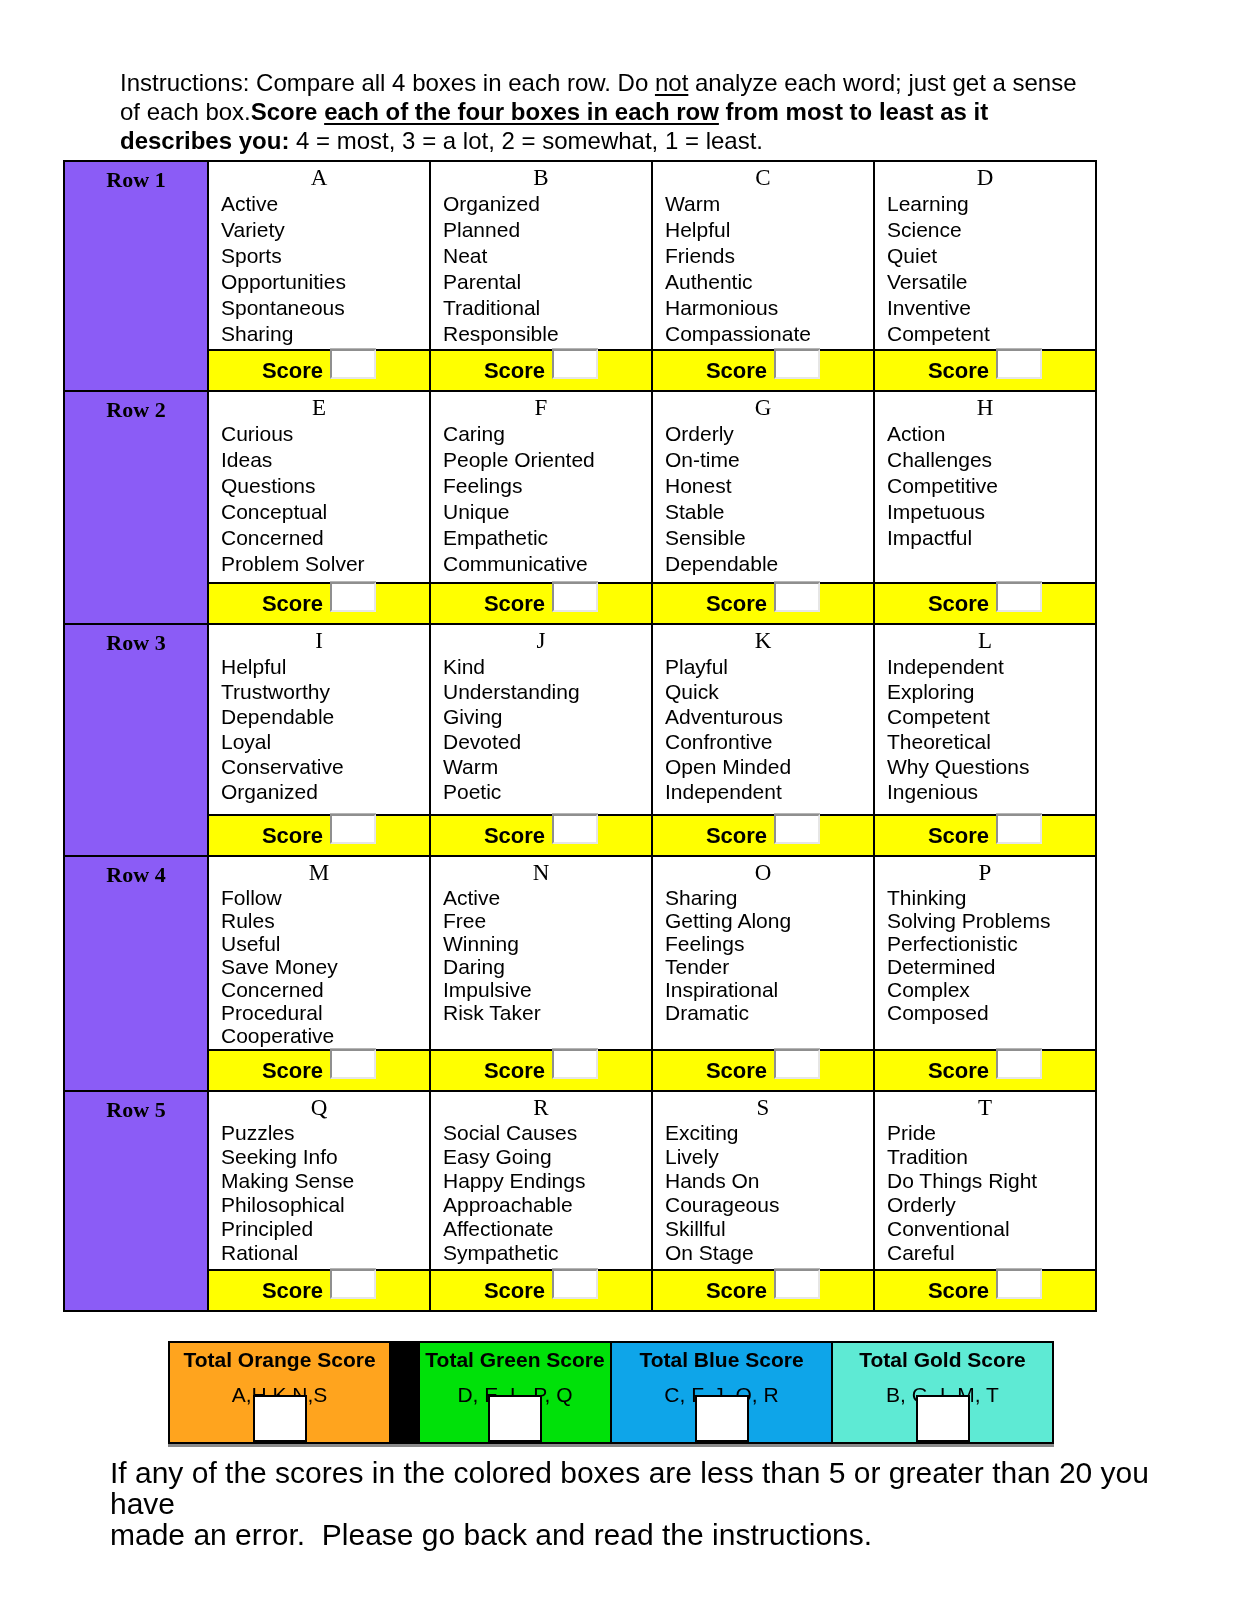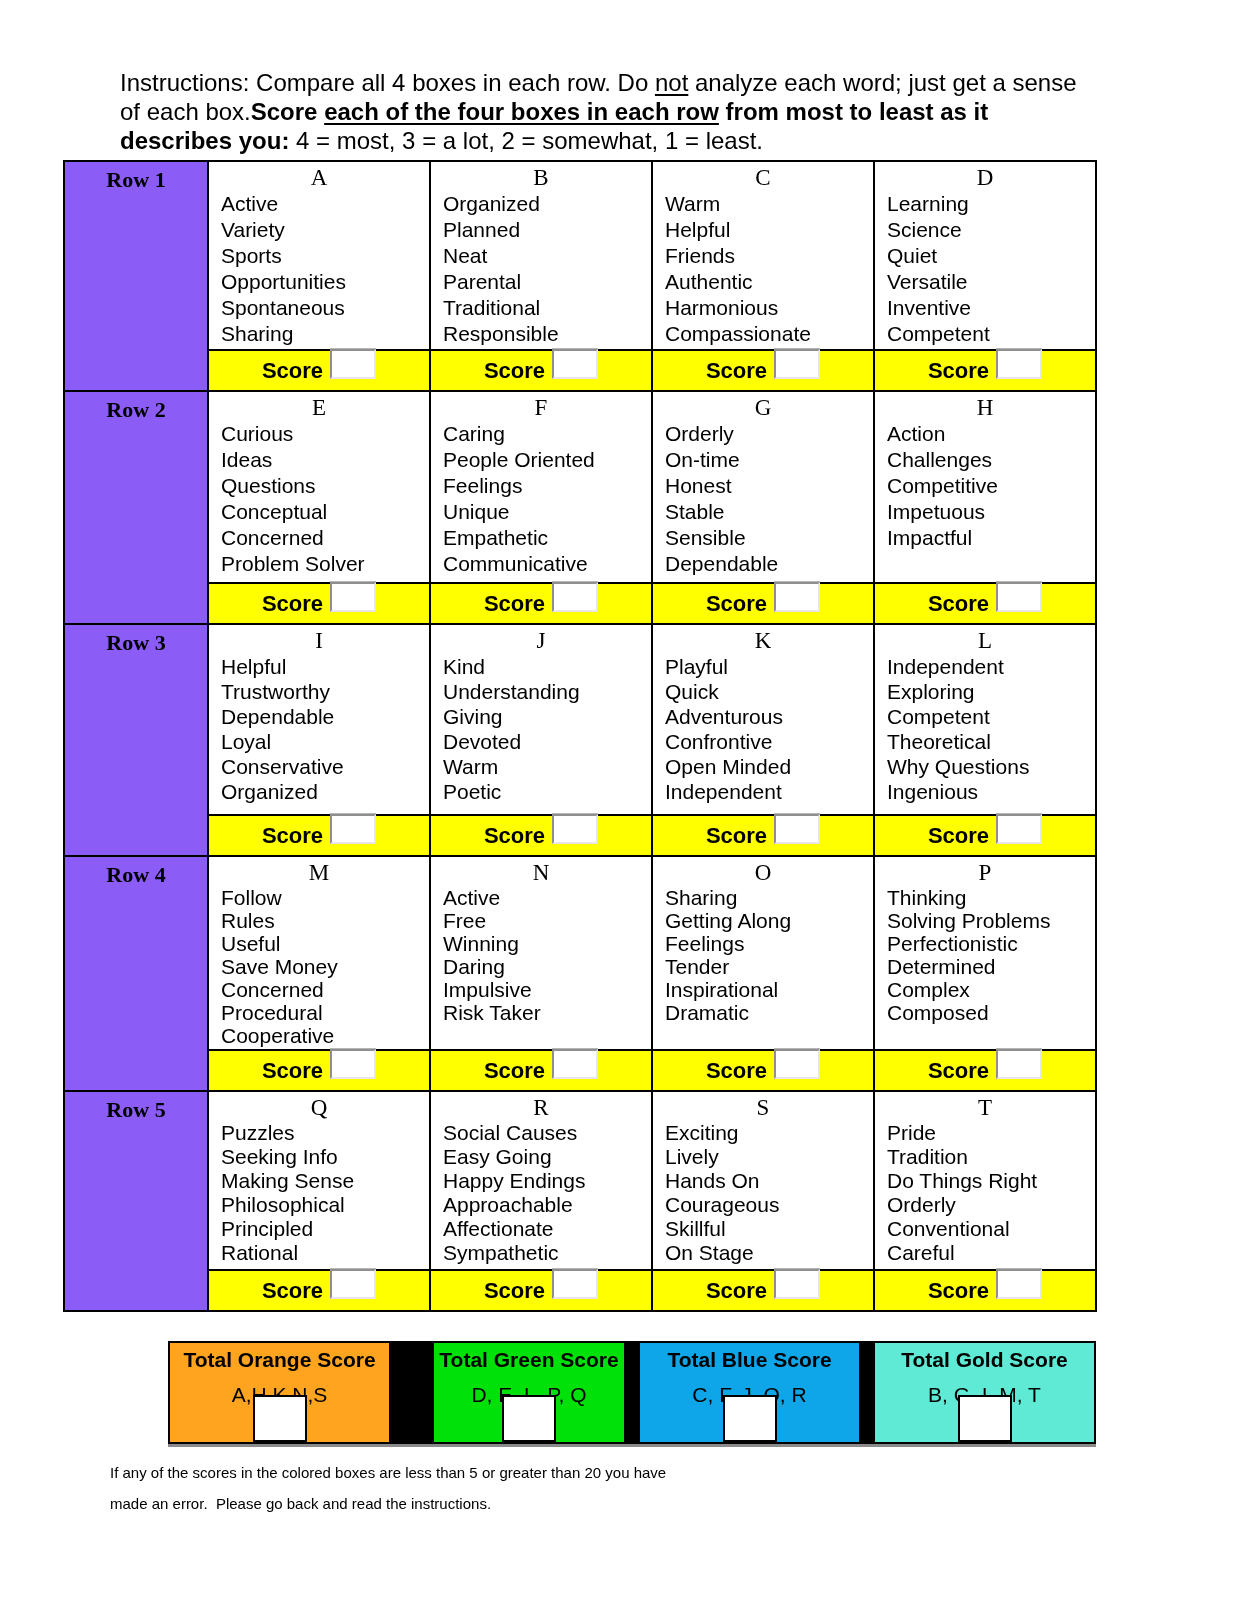--- a/index.html
+++ b/index.html
@@ -85,21 +85,21 @@
   }
 
   
   .totals {
     position: absolute;
     left: 168px;
     top: 1341px;
     display: grid;
     grid-template-columns: repeat(4, 219px);
     grid-template-rows: 99px;
-    gap: 16px;
+    gap: 2px;
     background: #000;
     border: 2px solid #000;
     box-shadow: 0 3px 0 #8a8a8a;
   }
   .total-cell { position: relative; text-align: center; }
   .total-title { font-weight: bold; font-size: 21px; padding-top: 5px; }
   .total-letters { font-size: 21px; padding-top: 11px; }
   .total-input {
     position: absolute;
     bottom: 0;
@@ -113,21 +113,21 @@
     text-align: center;
     font-family: "Liberation Sans", sans-serif;
   }
 
   
   .footer {
     position: absolute;
     left: 110px;
     top: 1457px;
     width: 1100px;
-    font-size: 15px;
+    font-size: 30px;
     line-height: 31px;
     color: #000;
   }
 </style>
 </head>
 <body>
 
 <div class="page">
 
   <p class="instructions"><span>Instructions: Compare all 4 boxes in each row. Do </span><span class="u">not</span><span> analyze each word; just get a sense</span><br><span>of each box.</span><span class="b">Score </span><span class="b u">each of the four boxes in each row</span><span class="b"> from most to least as it</span><br><span class="b">describes you:</span><span> 4 = most, 3 = a lot, 2 = somewhat, 1 = least.</span></p>

